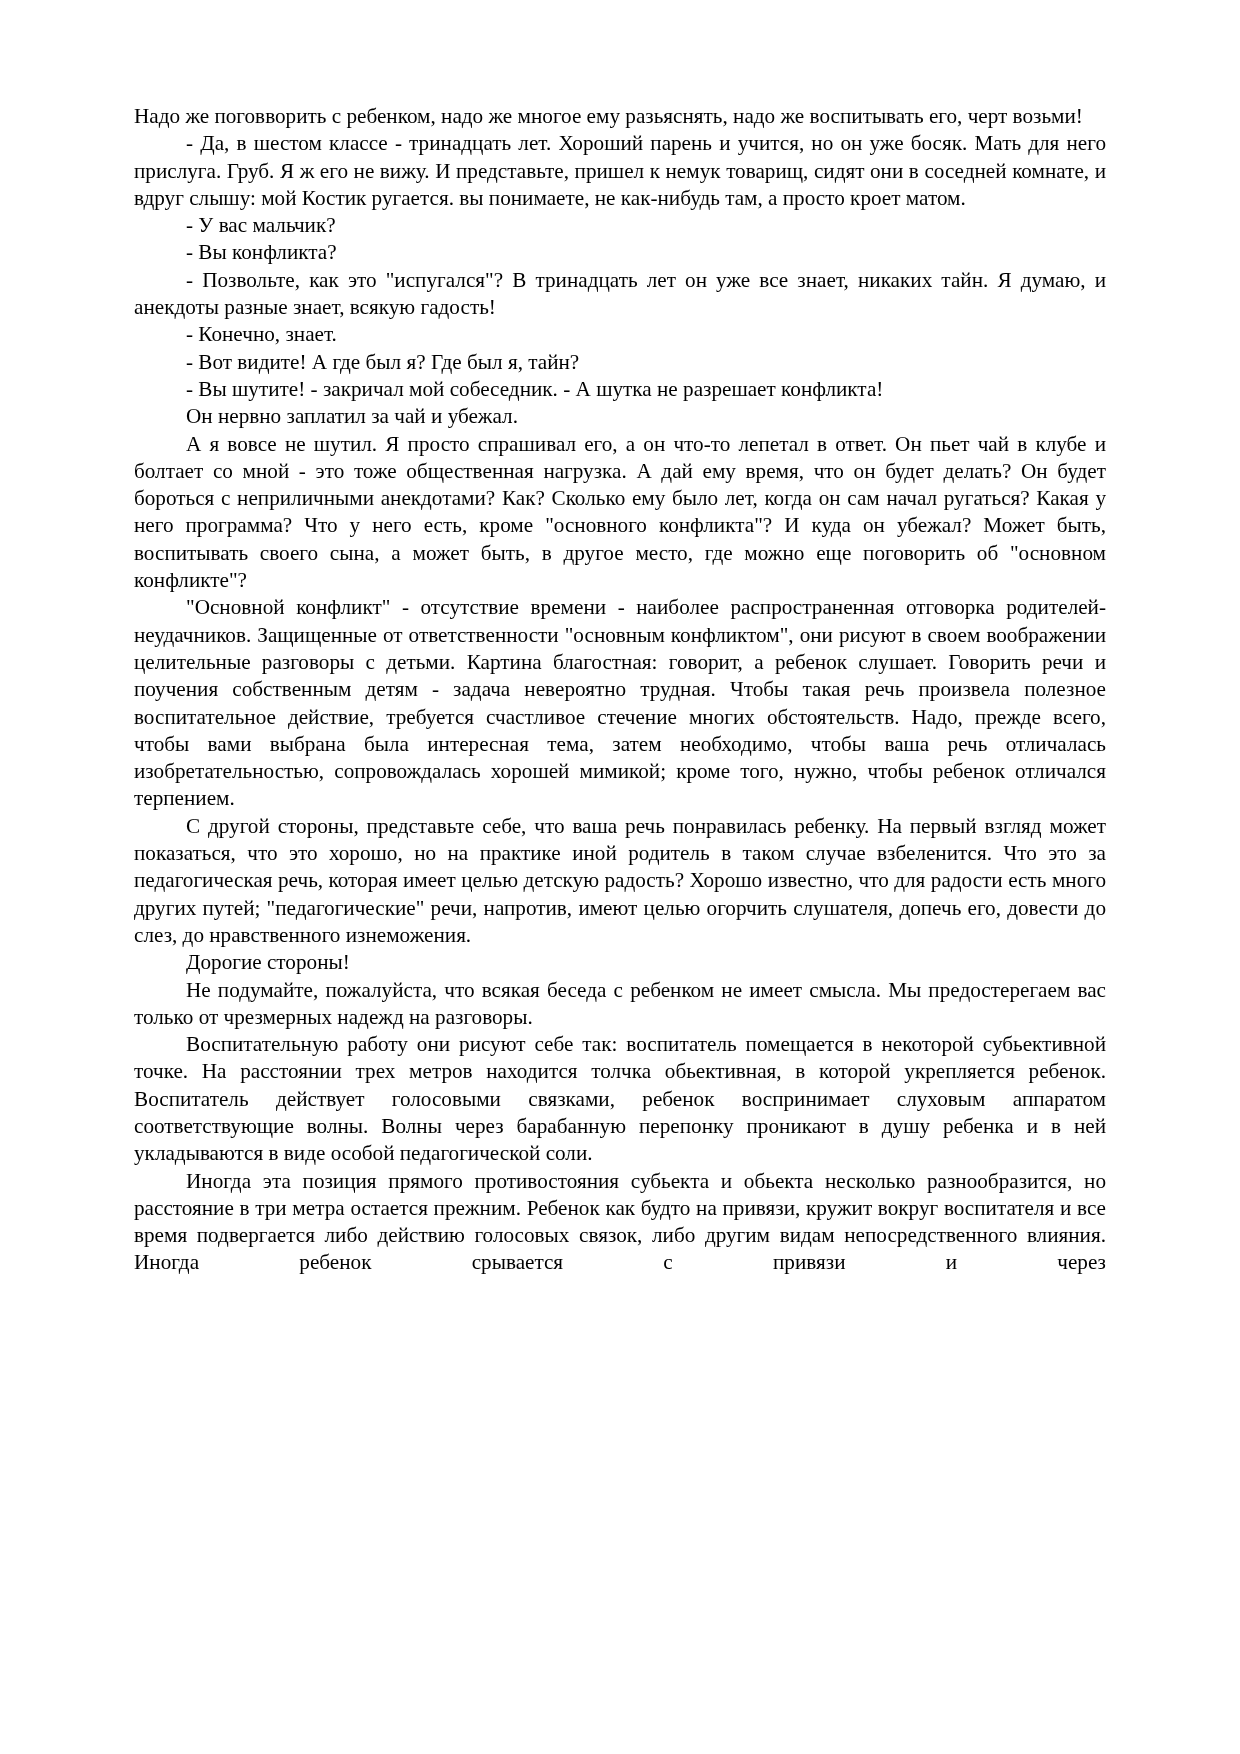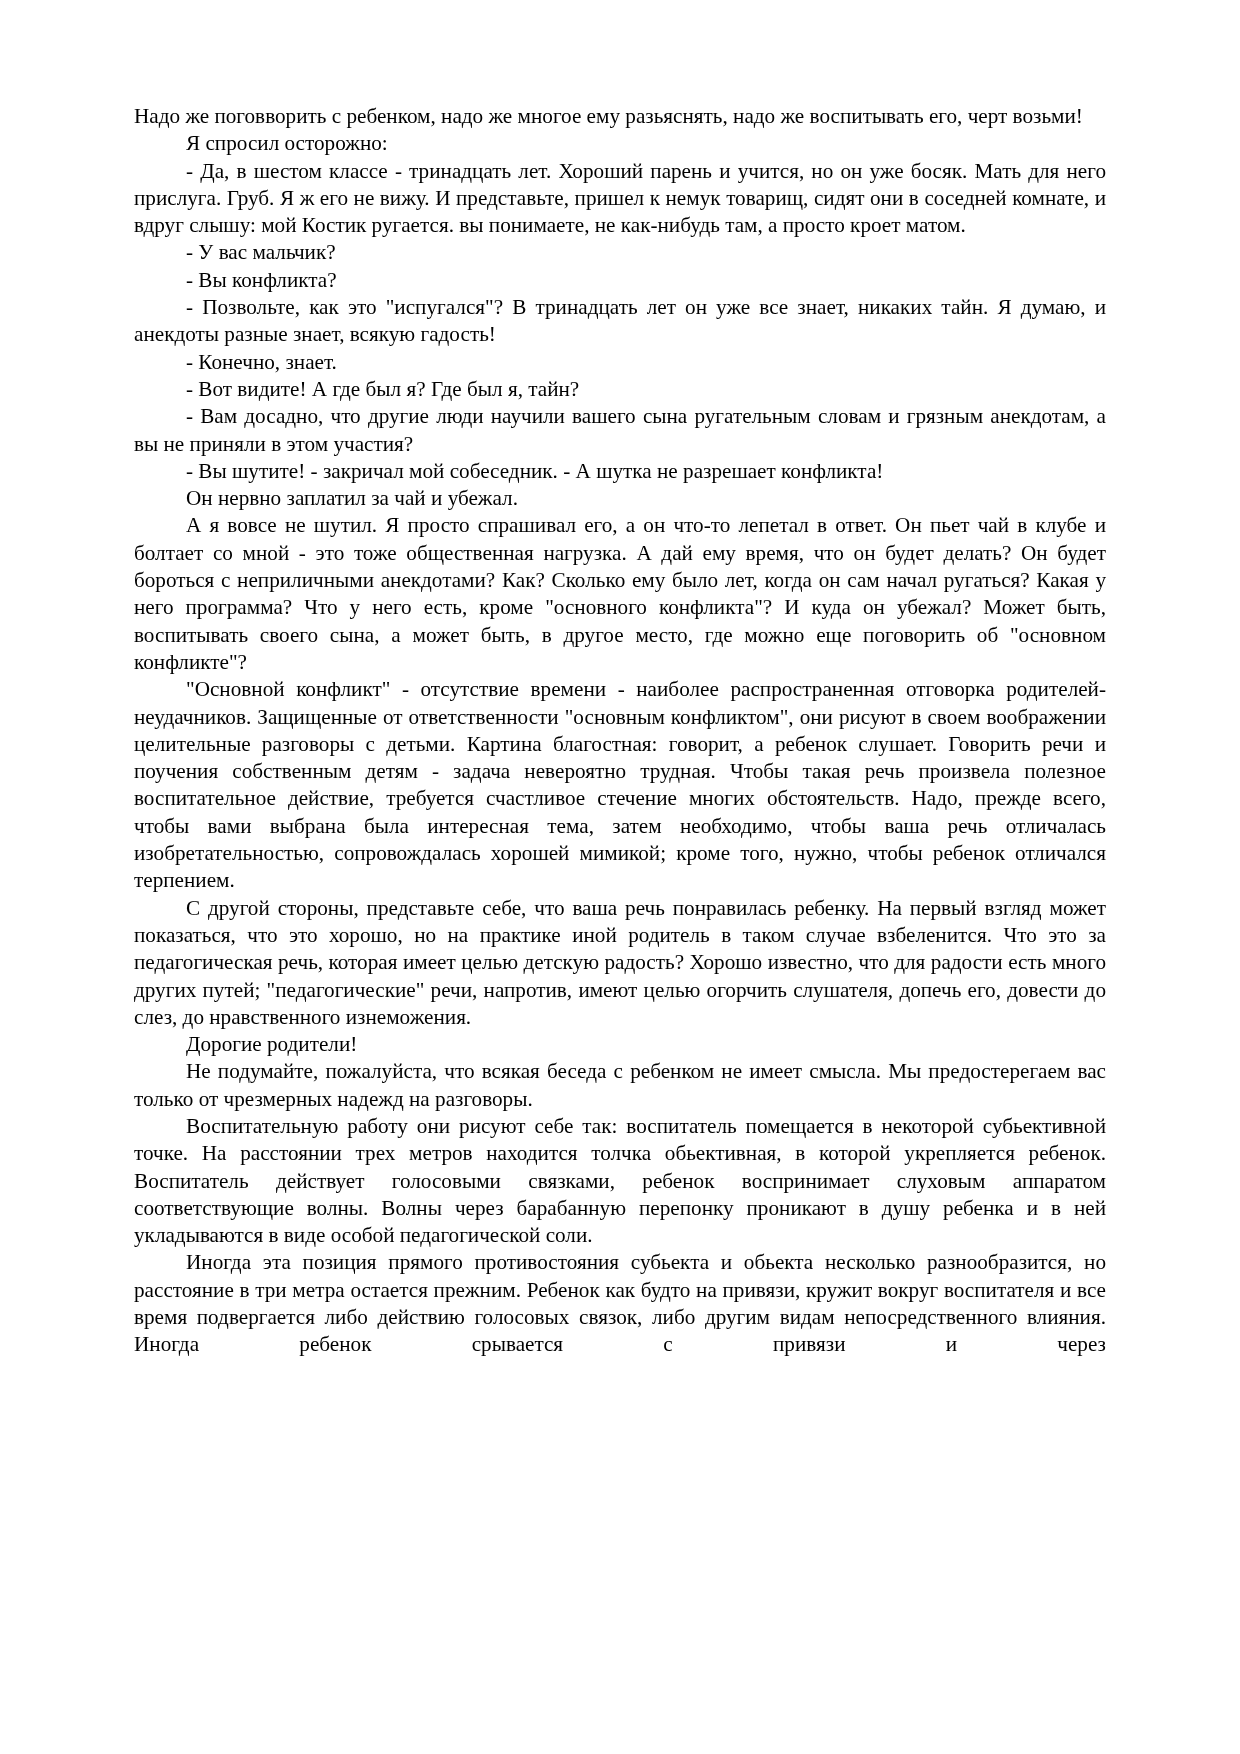--- a/index.html
+++ b/index.html
@@ -50,32 +50,30 @@
     text-align-last: justify;
   }
 </style>
 </head>
 <body>
 
 <div id="page">
   <div id="text-column">
 
     <p class="para noindent">Надо же погов­ворить с ребенком, надо же многое ему разьяснять, надо же воспитывать его, черт возьми!</p>
-    <p class="para last-left">Я спросил осторожно:</p>
     <p class="para last-left">- Да, в шестом классе - тринадцать лет. Хороший парень и учится, но он уже босяк. Мать для него прислуга. Груб. Я ж его не вижу. И представьте, пришел к немук товарищ, сидят они в соседней комнате, и вдруг слышу: мой Костик ругается. вы понимаете, не как-нибудь там, а просто кроет матом.</p>
     <p class="para last-left">- У вас мальчик?</p>
     <p class="para last-left">- Вы конфликта?</p>
     <p class="para last-left">- Позвольте, как это "испугался"? В тринадцать лет он уже все знает, никаких тайн. Я думаю, и анекдоты разные знает, всякую гадость!</p>
     <p class="para last-left">- Конечно, знает.</p>
     <p class="para last-left">- Вот видите! А где был я? Где был я, тайн?</p>
-    <p class="para last-left">- Вам досадно, что другие люди научили вашего сына ругательным словам и грязным анекдотам, а вы не приняли в этом участия?</p>
     <p class="para last-left">- Вы шутите! - закричал мой собеседник. - А шутка не разрешает конфликта!</p>
     <p class="para last-left">Он нервно заплатил за чай и убежал.</p>
     <p class="para last-left">А я вовсе не шутил. Я просто спрашивал его, а он что-то лепетал в ответ. Он пьет чай в клубе и болтает со мной - это тоже общественная нагрузка. А дай ему время, что он будет делать? Он будет бороться с неприличными анекдотами? Как? Сколько ему было лет, когда он сам начал ругаться? Какая у него программа? Что у него есть, кроме "основного конфликта"? И куда он убежал? Может быть, воспитывать своего сына, а может быть, в другое место, где можно еще поговорить об "основном конфликте"?</p>
     <p class="para last-left">"Основной конфликт" - отсутствие времени - наиболее распространенная отговорка родителей-неудачников. Защищенные от ответственности "основным конфликтом", они рисуют в своем воображении целительные разговоры с детьми. Картина благостная: говорит, а ребенок слушает. Говорить речи и поучения собственным детям - задача невероятно трудная. Чтобы такая речь произвела полезное воспитательное действие, требуется счастливое стечение многих обстоятельств. Надо, прежде всего, чтобы вами выбрана была интересная тема, затем необходимо, чтобы ваша речь отличалась изобретательностью, сопровождалась хорошей мимикой; кроме того, нужно, чтобы ребенок отличался терпением.</p>
     <p class="para last-left">С другой стороны, представьте себе, что ваша речь понравилась ребенку. На первый взгляд может показаться, что это хорошо, но на практике иной родитель в таком случае взбеленится. Что это за педагогическая речь, которая имеет целью детскую радость? Хорошо известно, что для радости есть много других путей; "педагогические" речи, напротив, имеют целью огорчить слушателя, допечь его, довести до слез, до нравственного изнеможения.</p>
-    <p class="para last-left">Дорогие родители!</p>
+    <p class="para last-left">Дорогие стороны!</p>
     <p class="para last-left">Не подумайте, пожалуйста, что всякая беседа с ребенком не имеет смысла. Мы предостерегаем вас только от чрезмерных надежд на разговоры.</p>
     <p class="para last-left">Воспитательную работу они рисуют себе так: воспитатель помещается в некоторой субьективной точке. На расстоянии трех метров находится толчка обьективная, в которой укрепляется ребенок. Воспитатель действует голосовыми связками, ребенок воспринимает слуховым аппаратом соответствующие волны. Волны через барабанную перепонку проникают в душу ребенка и в ней укладываются в виде особой педагогической соли.</p>
     <p class="para full">Иногда эта позиция прямого противостояния субьекта и обьекта несколько разнообразится, но расстояние в три метра остается прежним. Ребенок как будто на привязи, кружит вокруг воспитателя и все время подвергается либо действию голосовых связок, либо другим видам непосредственного влияния. Иногда ребенок срывается с привязи и через</p>
 
   </div>
 </div>
 
 </body></html>

